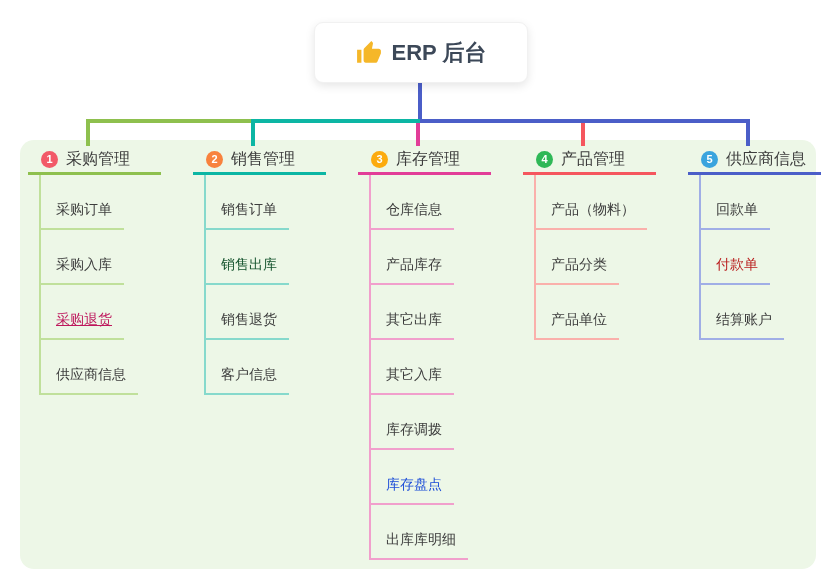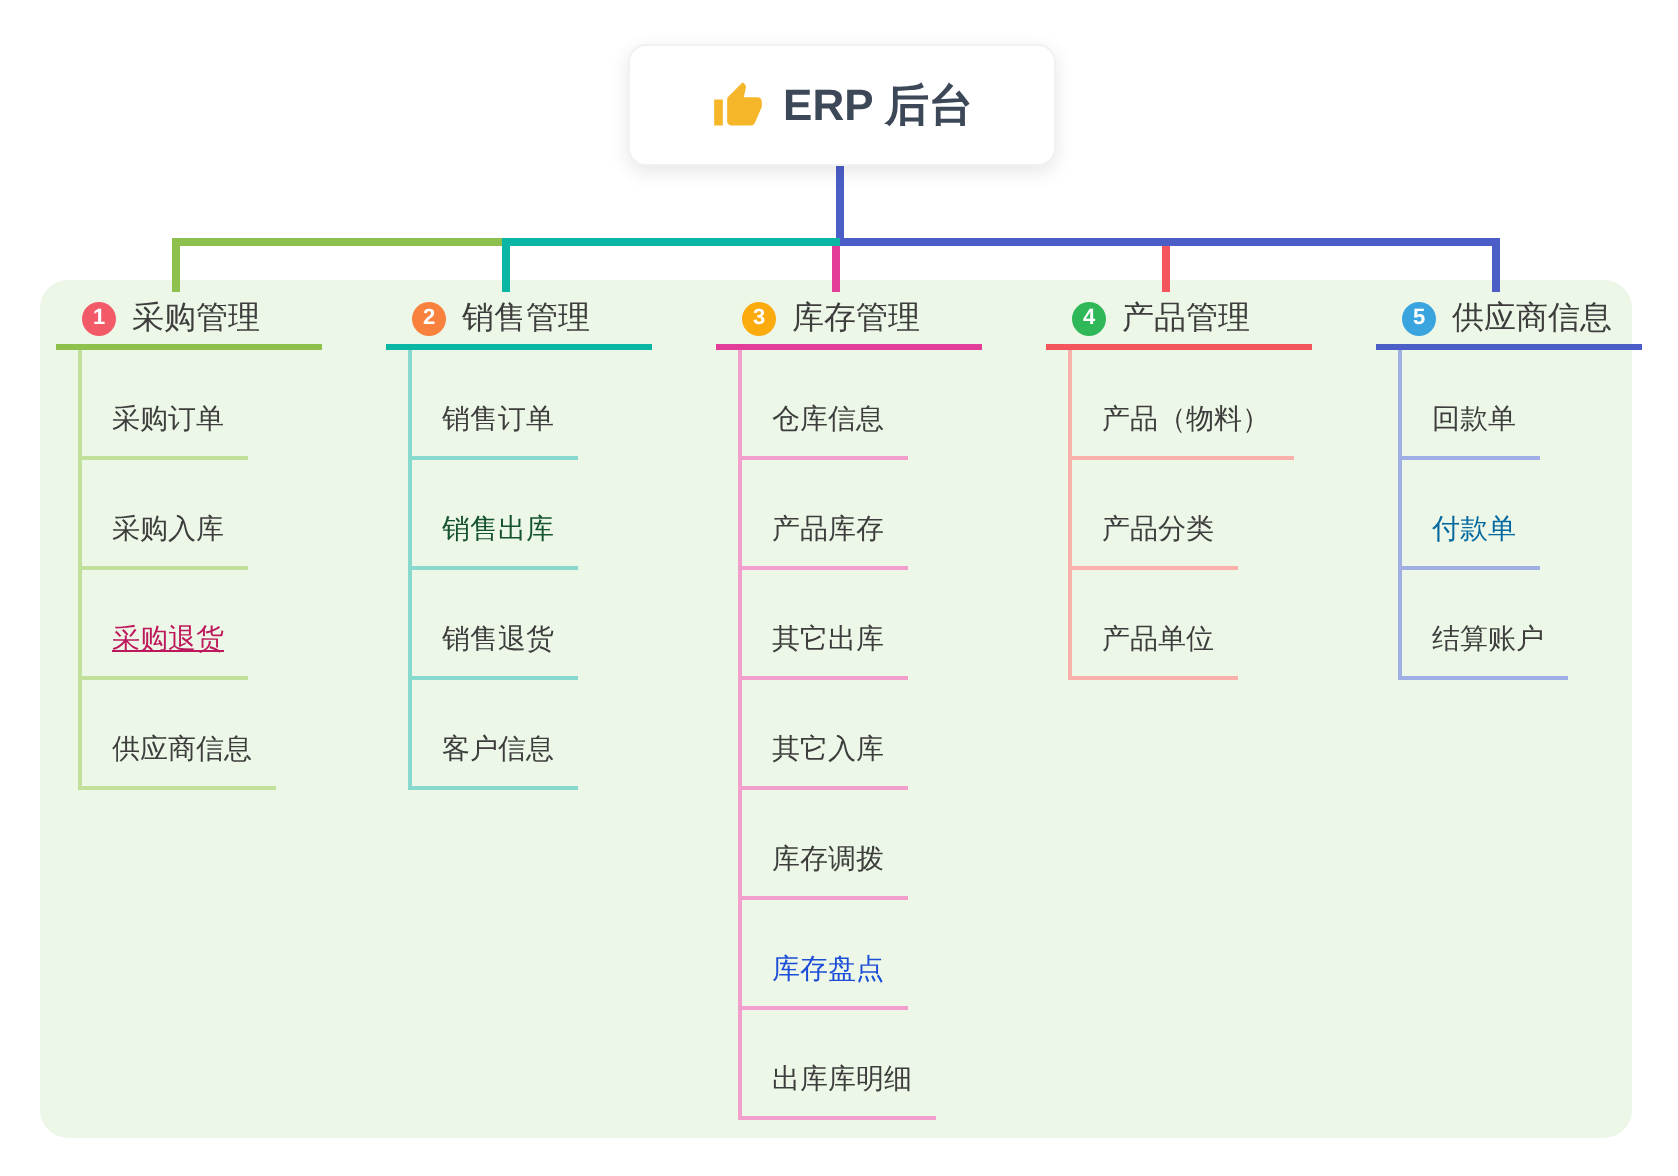--- a/index.html
+++ b/index.html
@@ -162,20 +162,20 @@
       <div class="cat-header" style="width: 120px; border-bottom-color: rgb(75, 94, 200);">
         <span class="badge" style="background: rgb(58, 164, 222);">5</span>
         <span class="cat-label" style="color: rgb(61, 61, 61);">供应商信息</span>
       </div>
       <div class="children">
         <div class="vline" style="background: rgb(160, 174, 230); height: 165px;"></div>
         <div class="child">
           <span class="clabel" style="border-bottom-color: rgb(160, 174, 230); color: rgb(61, 61, 61);">回款单</span>
         </div>
         <div class="child">
-          <span class="clabel" style="border-bottom-color: rgb(160, 174, 230); color: #0369a1;">付款单</span>
+          <span class="clabel" style="border-bottom-color: rgb(160, 174, 230); color: #b91c1c;">付款单</span>
         </div>
         <div class="child">
           <span class="clabel" style="border-bottom-color: rgb(160, 174, 230); color: rgb(61, 61, 61);">结算账户</span>
         </div>
       </div>
     </div>
   </div>
 
 </body></html>

